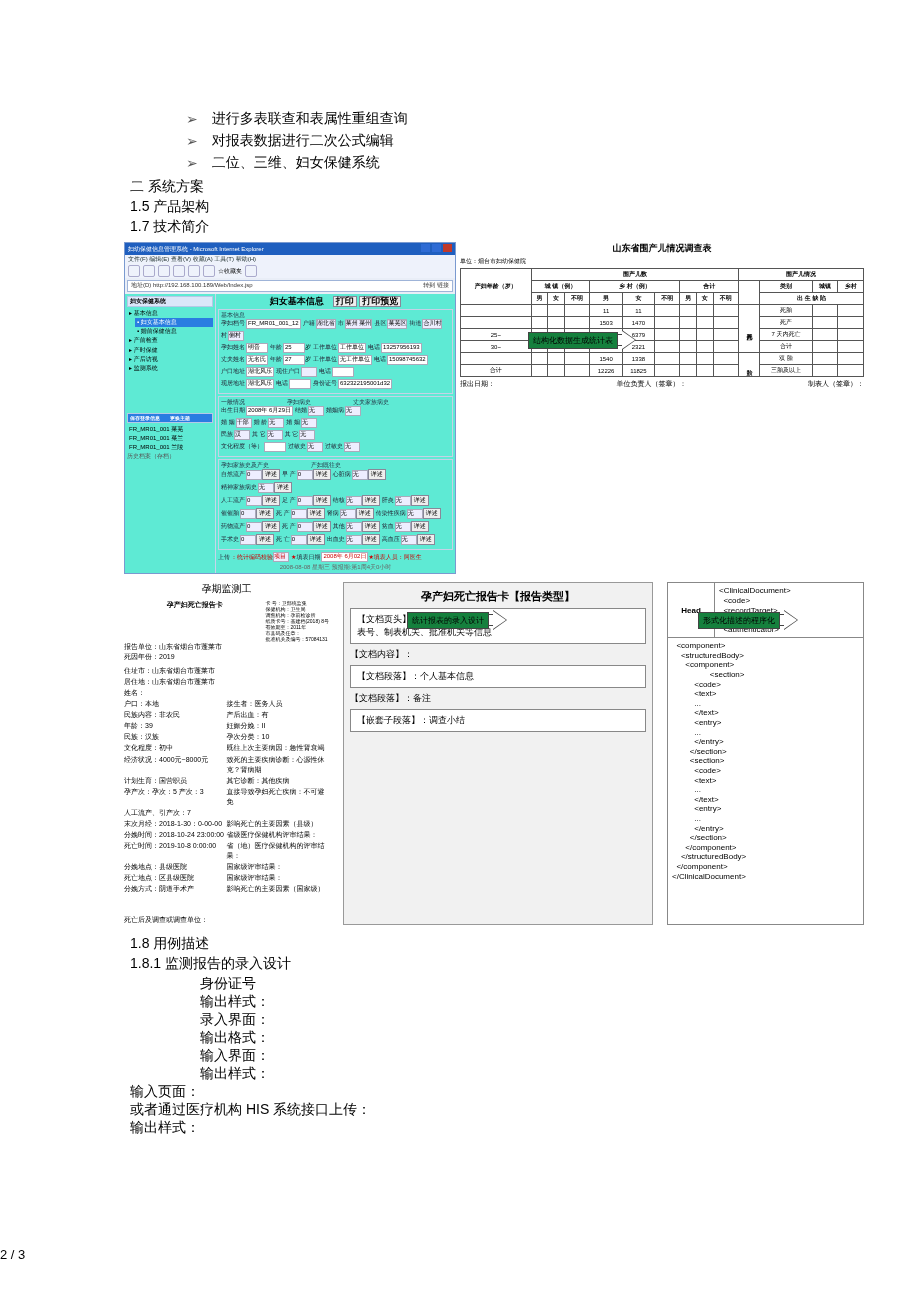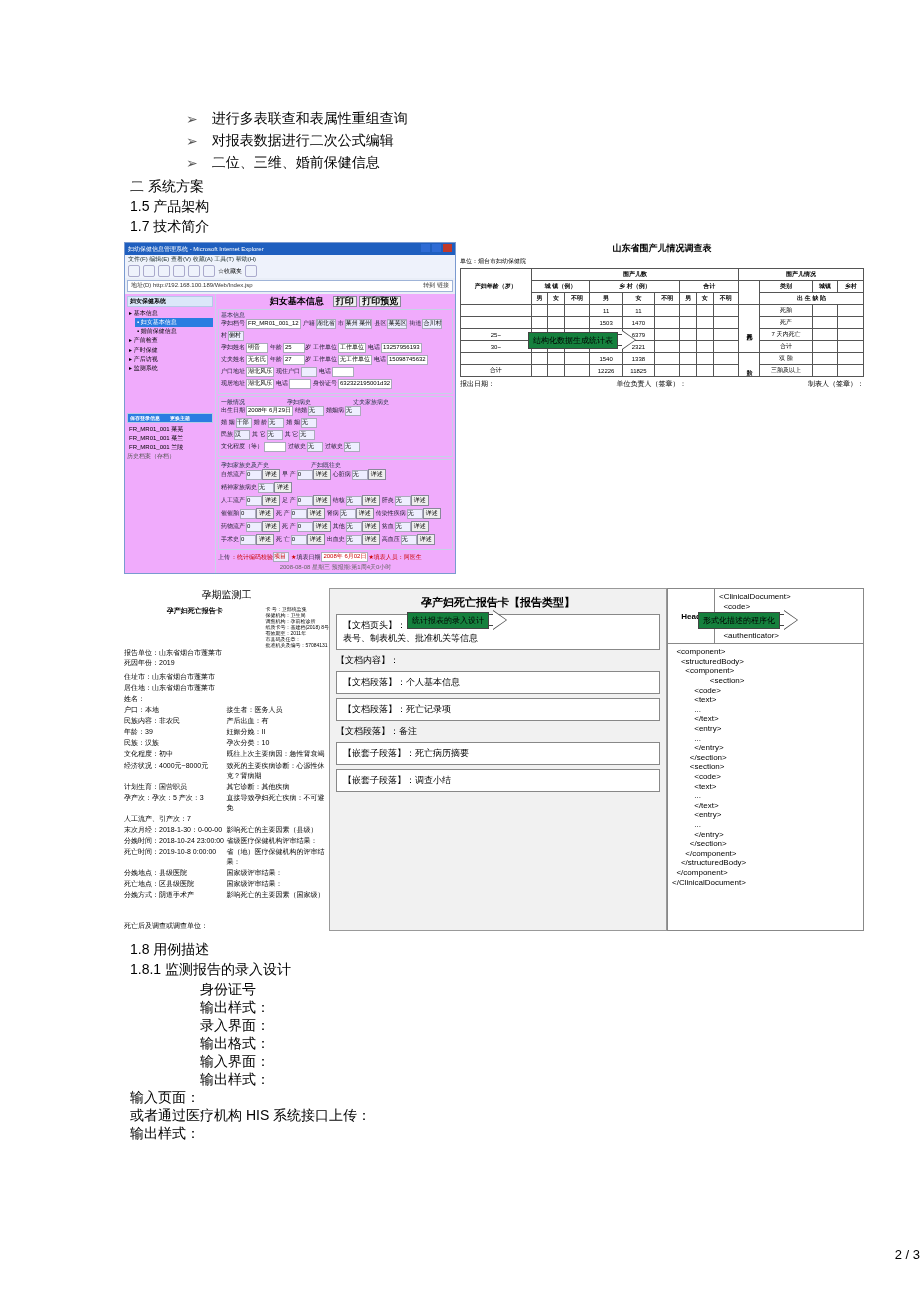--- a/index.html
+++ b/index.html
@@ -1,33 +1,33 @@
 <!DOCTYPE html>
 <html><head>
 <meta charset="utf-8">
 <style>
   html,body{margin:0;padding:0;background:#fff;color:#000;font-family:"Microsoft YaHei","SimSun",Arial,sans-serif;font-size:14px}
   .page{width:920px;min-height:1302px;position:relative;box-sizing:border-box;padding:110px 130px 60px 130px}
   .bullets{margin:0 0 6px 56px}
   .bullet-row{display:flex;align-items:center;margin-bottom:4px}
   .chev{color:#555;margin-right:14px}
   .sec{margin:2px 0}
-  .page-num{position:absolute;bottom:40px;left:0;right:0;text-align:right;font-size:13px}
+  .page-num{position:absolute;bottom:40px;left:0;right:0;text-align:left;font-size:13px}
   
   .diagram{margin:6px 0 10px -6px;width:740px}
   .diagram-top{display:flex;gap:4px}
   .ie-window{width:330px;border:1px solid #7a9ad0;background:#e9eef7;font-size:6px;line-height:1.2}
   .ie-title{background:#1f5fbf;color:#fff;padding:1px 3px;display:flex;align-items:center;justify-content:space-between}
   .ie-title .winbtns span{display:inline-block;width:9px;height:8px;background:#c0392b;margin-left:2px}
   .ie-title .winbtns span:nth-child(1),.ie-title .winbtns span:nth-child(2){background:#2e6bd4}
   .ie-menu{background:#eef2fb;color:#233;padding:1px 3px}
   .ie-tool{background:#eef2fb;padding:1px 3px;display:flex;gap:3px;align-items:center}
   .ie-tool .ico{width:10px;height:10px;border:1px solid #aac;border-radius:2px}
   .ie-addr{background:#fff;border:1px solid #9fb4d8;margin:2px;padding:1px 3px;color:#333}
-  .ie-body{display:flex;background:#f0abfc}
+  .ie-body{display:flex;background:#5eead4}
   .tree{width:86px;border-right:1px solid #c8d4ea;padding:2px}
   .tree .hdr{background:#dbe7f9;border:1px solid #b5c9e7;padding:1px 2px;margin-bottom:2px;font-weight:bold}
   .tree .item{padding:1px 2px}
   .tree .sel{background:#2a7de1;color:#fff}
   .tree .sub{margin-left:8px}
   .form{flex:1;padding:2px}
   .form-title{text-align:center;font-size:9px;font-weight:bold;margin-bottom:2px}
   .form .fieldset{border:1px solid #c4d2e6;margin-bottom:2px;padding:2px}
   .form .lg{font-size:6px;color:#234}
   .form .row{display:flex;flex-wrap:wrap;gap:2px;margin-bottom:2px}
@@ -41,21 +41,21 @@
   .survey-sub{font-size:6px;margin-bottom:2px}
   .survey table{border-collapse:collapse;width:100%}
   .survey th,.survey td{border:1px solid #555;padding:1px 2px;text-align:center;font-size:6px}
   .survey .foot{display:flex;justify-content:space-between;margin-top:2px}
   .arrow-rect{background:#fff;border:1px solid #444;padding:2px 4px;font-size:8px;white-space:nowrap}
   .arrow-head{width:0;height:0;border-top:10px solid transparent;border-bottom:10px solid transparent;border-left:14px solid #444}
   .arrow-head-inner{width:0;height:0;border-top:9px solid transparent;border-bottom:9px solid transparent;border-left:13px solid #fff;position:relative;left:-14px;top:0}
   .arrow-stub{width:4px;height:10px;border-top:1px solid #444;border-bottom:1px solid #444;background:#fff}
   .arrow-container{display:flex;align-items:center}
   
-  .diagram-mid{display:flex;margin-top:14px;gap:0}
+  .diagram-mid{display:flex;margin-top:8px;gap:14px}
   .left-panel{width:205px;font-size:7px}
   .left-panel .title-cn{font-family:"SimSun";font-size:10px;text-align:center;margin-bottom:4px}
   .kv{display:flex;flex-wrap:wrap}
   .kv .pair{width:50%;margin-bottom:1px}
   .mid-card{flex:1;border:1px solid #999;background:#f1f1f1;padding:6px;font-size:9px}
   .mid-card h4{font-size:11px;text-align:center;margin:0 0 4px 0}
   .mid-card .box{border:1px solid #888;background:#fff;padding:4px 6px;margin:4px 0}
   .mid-card .inner{border:1px solid #666;display:inline-block;padding:2px 10px;margin:2px 4px 0 20px;font-size:8px}
   .right-xml{width:195px;border:1px solid #888;font-size:8px}
   .right-xml .rh{display:flex;align-items:stretch;border-bottom:1px solid #888}
@@ -77,21 +77,21 @@
   <div class="bullet-row">
         <span class="chev">➢</span>
         <span>进行多表联查和表属性重组查询</span>
       </div>
   <div class="bullet-row">
         <span class="chev">➢</span>
         <span>对报表数据进行二次公式编辑</span>
       </div>
   <div class="bullet-row">
         <span class="chev">➢</span>
-        <span>二位、三维、婚前保健信息</span>
+        <span>二位、三维、妇女保健系统</span>
       </div>
 </div>
 
 <div class="sec">二  系统方案</div>
 <div class="sec">1.5  产品架构</div>
 <div class="sec">1.7  技术简介</div>
 
 <div class="diagram rel">
 
   <div class="arrow-float chart-arrow1">
@@ -623,23 +623,21 @@
     </div>
 
     <div class="mid-card">
       <h4>孕产妇死亡报告卡【报告类型】</h4>
       <div class="box">
         <div>【文档页头】：</div>
         <div>表号、制表机关、批准机关等信息</div>
       </div>
       <div>【文档内容】：</div>
       <div class="box">【文档段落】：个人基本信息</div>
-      <div class="box">【文档段落】：死亡记录项</div>
       <div style="margin:4px 0">【文档段落】：备注</div>
-      <div class="box">【嵌套子段落】：死亡病历摘要</div>
       <div class="box">【嵌套子段落】：调查小结</div>
     </div>
 
     <div class="right-xml">
       <div class="rh">
         <div class="lbl">Head</div>
         <pre>&lt;ClinicalDocument&gt;
   &lt;code&gt;
   &lt;recordTarget&gt;
   &lt;author&gt;

